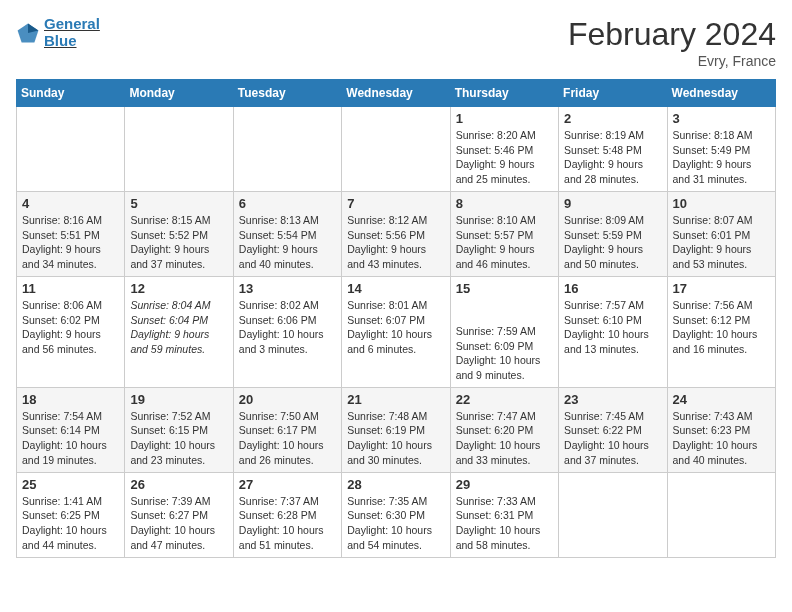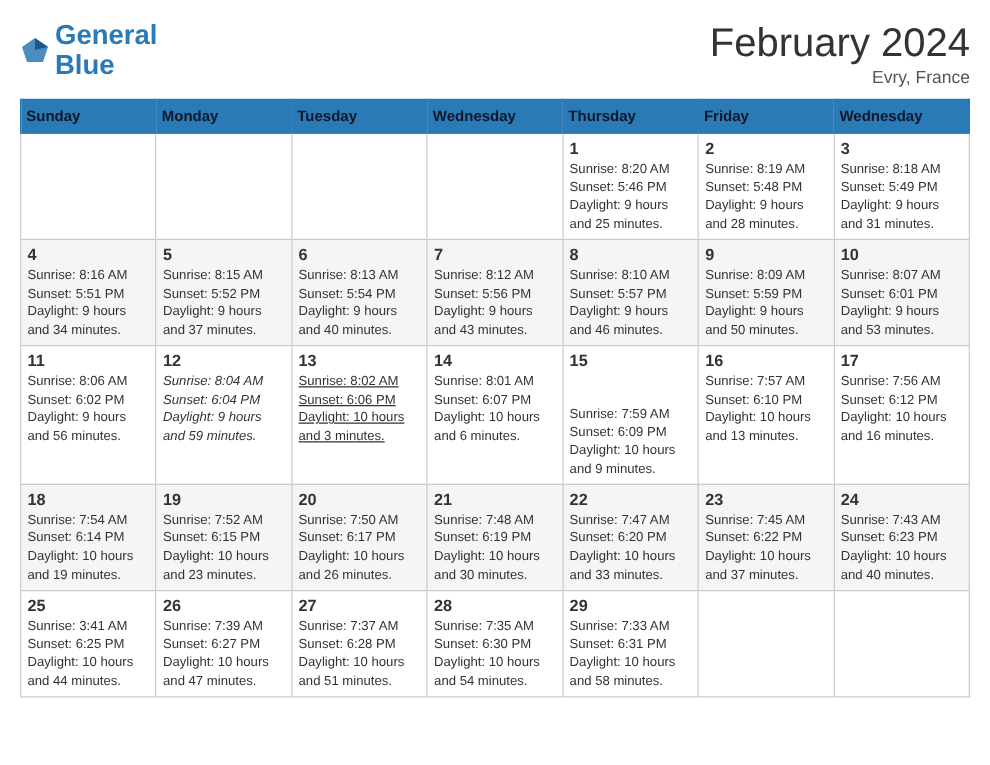--- a/index.html
+++ b/index.html
@@ -15,24 +15,25 @@
       justify-content: space-between;
       align-items: flex-start;
       margin-bottom: 10px;
     }
     .logo {
       display: flex;
       align-items: center;
       gap: 4px;
     }
     .logo-text {
-      font-size: 22px;
+      font-size: 15px;
       font-weight: bold;
       color: #333;
       line-height: 1.1;
+      text-decoration: underline;
     }
     .logo-text span {
       color: #2a7ab5;
     }
     .logo-icon {
       width: 24px;
       height: 24px;
     }
     .title-block {
       text-align: right;
@@ -46,21 +47,21 @@
       font-size: 14px;
       color: #555;
     }
     table {
       width: 100%;
       border-collapse: collapse;
       font-size: 11px;
     }
     thead th {
       background: #2a7ab5;
-      color: #0f172a;
+      color: #ffffff;
       padding: 6px 4px;
       text-align: left;
       font-size: 12px;
       font-weight: bold;
       border: 1px solid #2a7ab5;
     }
     td {
       border: 1px solid #ccc;
       vertical-align: top;
       padding: 4px 5px;
@@ -209,21 +210,21 @@
         </td>
         <td>
           <div class="day-num">12</div>
           <div class="day-info" style="white-space: pre-line; font-style: italic;">Sunrise: 8:04 AM
 Sunset: 6:04 PM
 Daylight: 9 hours
 and 59 minutes.</div>
         </td>
         <td>
           <div class="day-num">13</div>
-          <div class="day-info" style="white-space: pre-line; text-decoration: underline;">Sunrise: 8:02 AM
+          <div class="day-info" style="white-space: pre-line;">Sunrise: 8:02 AM
 Sunset: 6:06 PM
 Daylight: 10 hours
 and 3 minutes.</div>
         </td>
         <td>
           <div class="day-num">14</div>
           <div class="day-info" style="white-space: pre-line;">Sunrise: 8:01 AM
 Sunset: 6:07 PM
 Daylight: 10 hours
 and 6 minutes.</div>
@@ -297,21 +298,21 @@
           <div class="day-num">24</div>
           <div class="day-info" style="white-space: pre-line;">Sunrise: 7:43 AM
 Sunset: 6:23 PM
 Daylight: 10 hours
 and 40 minutes.</div>
         </td>
       </tr>
       <tr>
         <td>
           <div class="day-num">25</div>
-          <div class="day-info" style="white-space: pre-line;">Sunrise: 3:41 AM
+          <div class="day-info" style="white-space: pre-line;">Sunrise: 1:41 AM
 Sunset: 6:25 PM
 Daylight: 10 hours
 and 44 minutes.</div>
         </td>
         <td>
           <div class="day-num">26</div>
           <div class="day-info" style="white-space: pre-line;">Sunrise: 7:39 AM
 Sunset: 6:27 PM
 Daylight: 10 hours
 and 47 minutes.</div>

